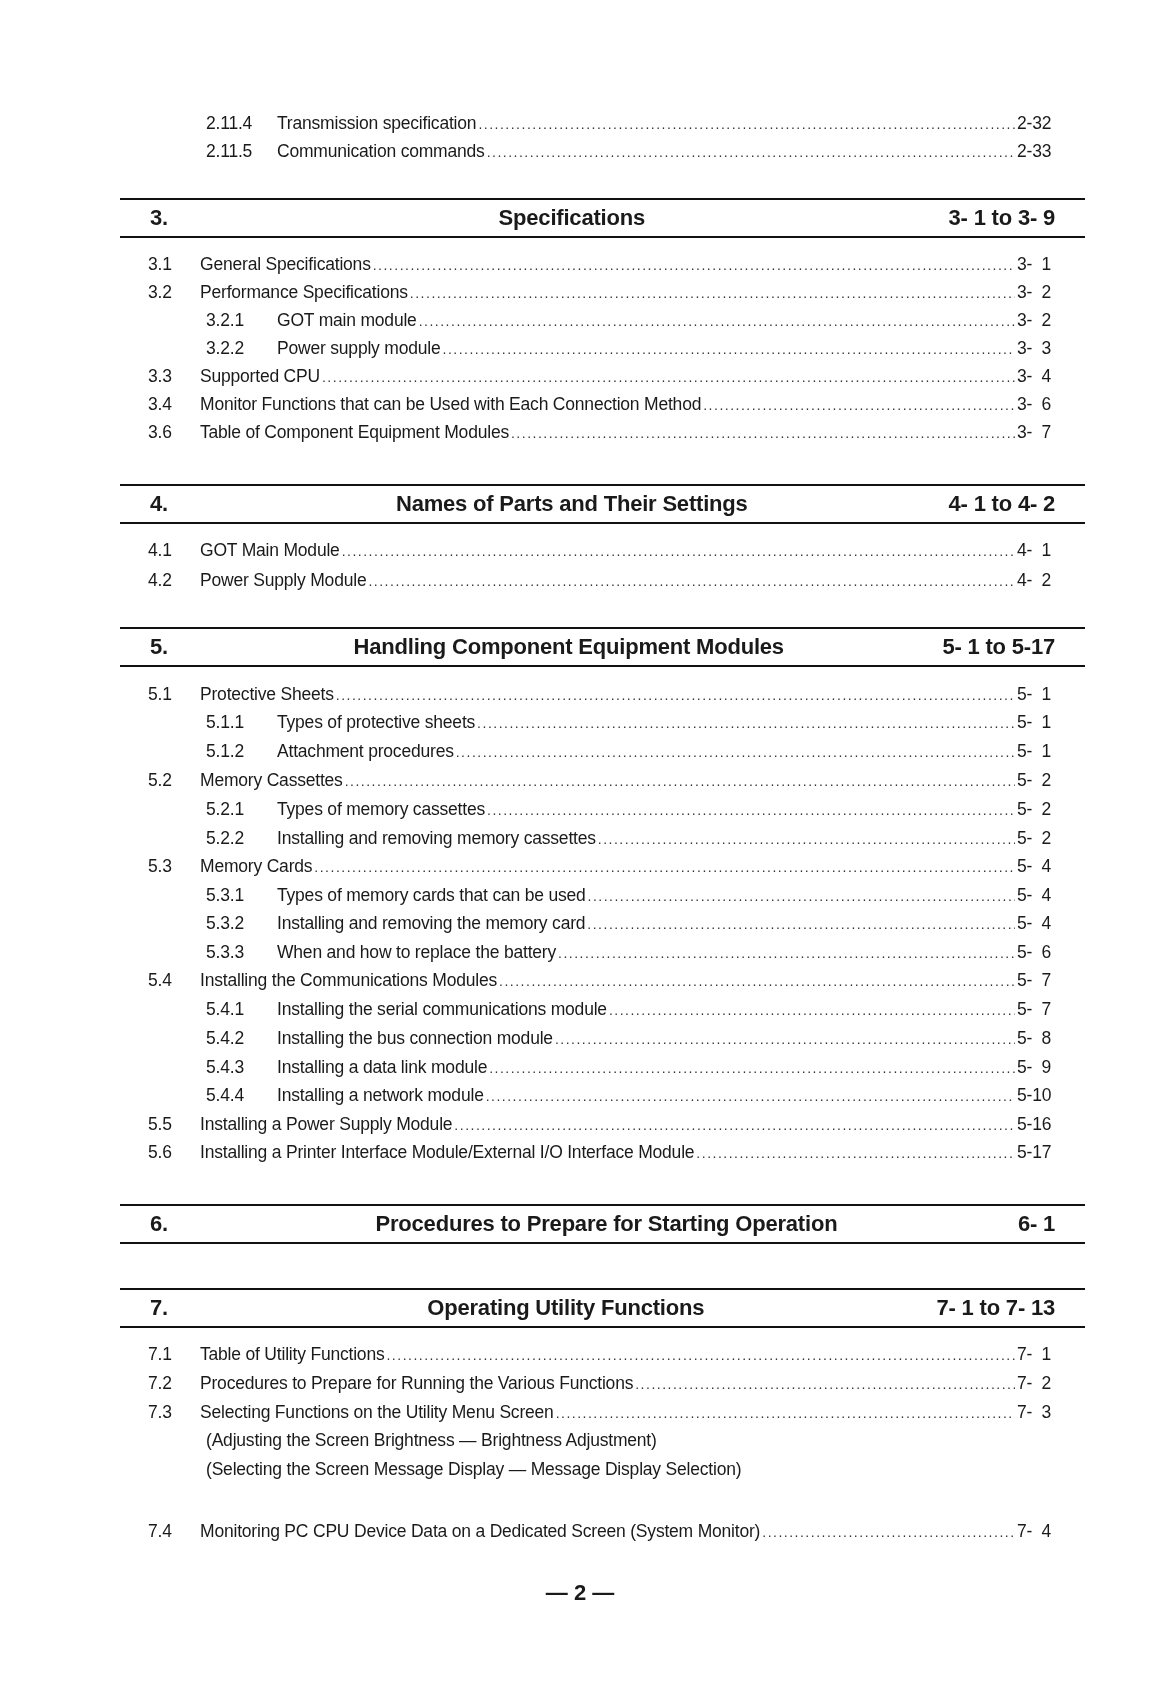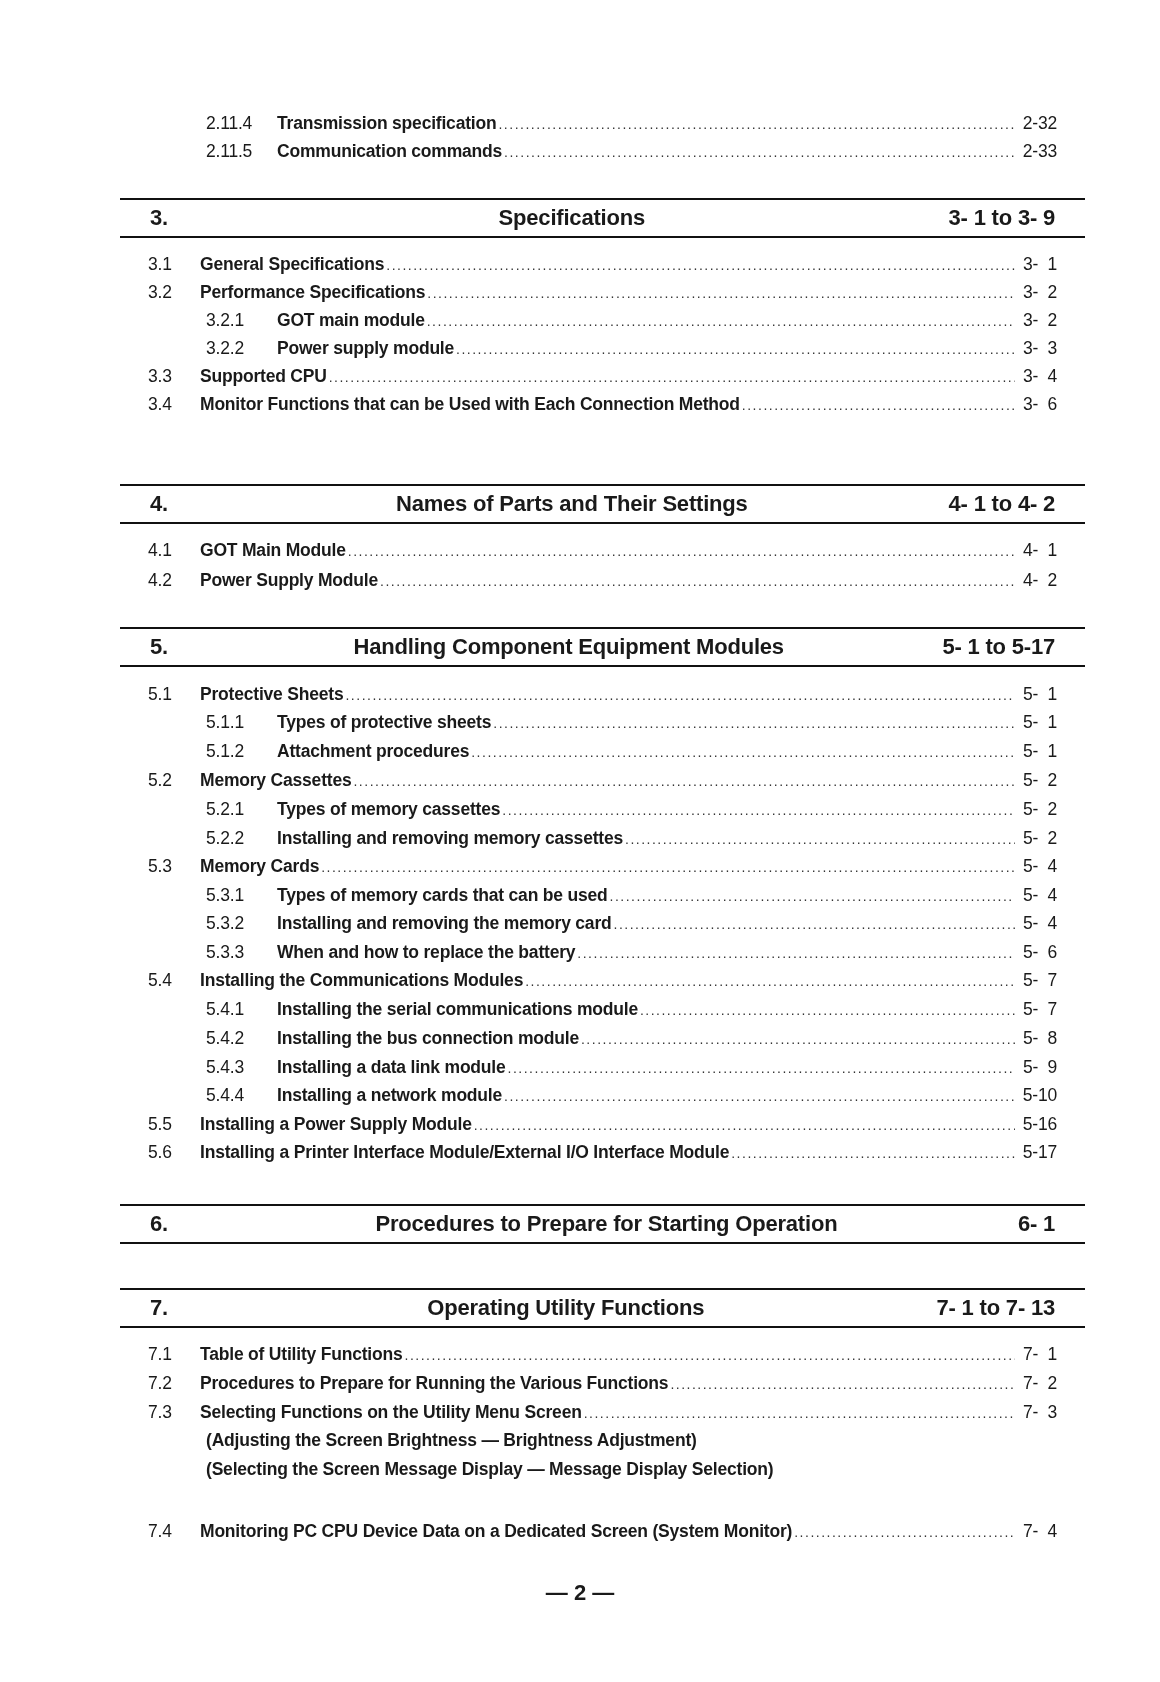--- a/index.html
+++ b/index.html
@@ -7,24 +7,24 @@
          font-family: "Liberation Sans", "DejaVu Sans", sans-serif; color: #1a1a1a; }
   .page { position: absolute; left: 0; top: 0; width: 1032px; height: 1682px; }
 
   
   .row { position: absolute; left: 148px; width: 909px; height: 26px;
          display: flex; align-items: baseline; font-size: 17.5px; letter-spacing: -0.2px; white-space: nowrap; }
   .row .num { display: inline-block; width: 52px; flex: none; }
   .row.sub { left: 206px; width: 851px; }
   .row.sub .num { width: 71px; }
   .row.note { left: 206px; }
-  .row .title { flex: none; font-weight: bold; }
+  .row .title { flex: none; }
   .row .leader { flex: 1 1 auto; overflow: hidden; margin: 0 2px; color: #333; font-size: 14px; letter-spacing: 1.5px; }
   .row .leader::before { content: "................................................................................................................................................................................................................................................................"; }
-  .row .page-ref { flex: none; text-align: right; min-width: 40px; white-space: pre; }
+  .row .page-ref { flex: none; min-width: 40px; white-space: pre; }
 
   
   .chapter { position: absolute; left: 120px; width: 965px; height: 36px;
              border-top: 2.5px solid #111; border-bottom: 2.5px solid #111;
              display: flex; align-items: center; font-weight: bold; font-size: 22px; letter-spacing: -0.2px; }
   .chapter .ch-num { width: 45px; padding-left: 30px; }
   .chapter .ch-title { flex: 1 1 auto; text-align: center; }
   .chapter .ch-range { padding-right: 30px; white-space: pre; }
 
   .footer-page { position: absolute; left: 0; width: 1160px; top: 1580px; text-align: center;
@@ -82,20 +82,26 @@
       <span class="title">Supported CPU</span>
       <span class="leader"></span>
       <span class="page-ref">3-  4</span>
     </div>
   <div class="row" style="top:394px">
       <span class="num">3.4</span>
       <span class="title">Monitor Functions that can be Used with Each Connection Method</span>
       <span class="leader"></span>
       <span class="page-ref">3-  6</span>
     </div>
+  <div class="row" style="top:422px">
+      <span class="num">3.6</span>
+      <span class="title">Table of Component Equipment Modules</span>
+      <span class="leader"></span>
+      <span class="page-ref">3-  7</span>
+    </div>
 
   <div class="chapter" style="top:484px">
     <span class="ch-num">4.</span>
     <span class="ch-title">Names of Parts and Their Settings</span>
     <span class="ch-range">4- 1 to 4- 2</span>
   </div>
   <div class="row" style="top:540px">
       <span class="num">4.1</span>
       <span class="title">GOT Main Module</span>
       <span class="leader"></span>

